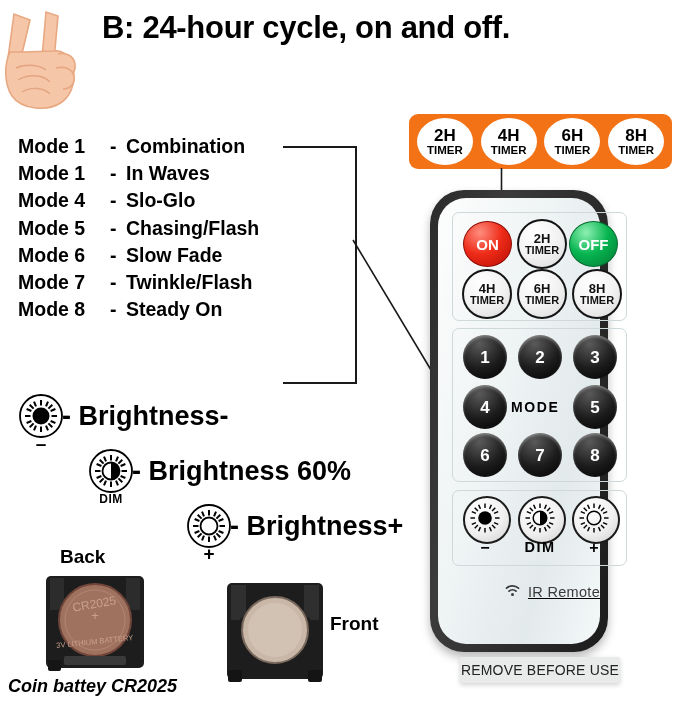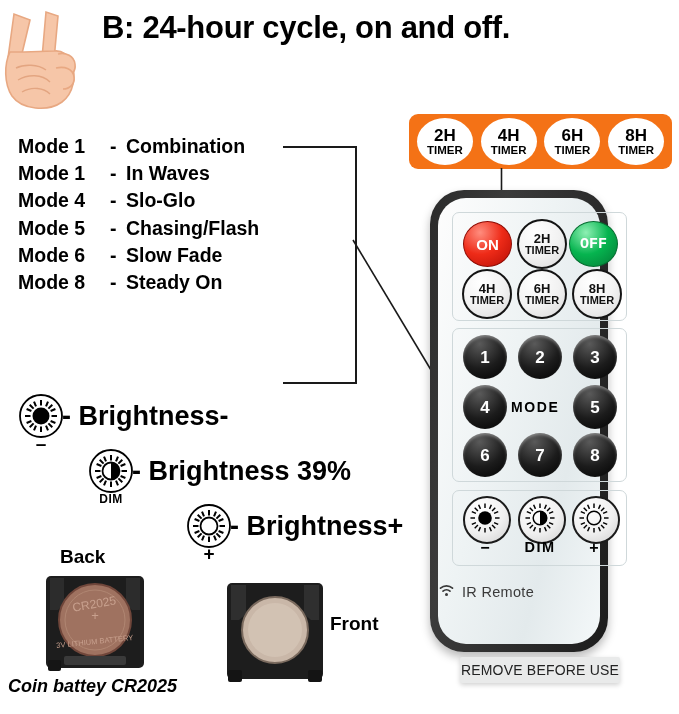--- a/index.html
+++ b/index.html
@@ -67,37 +67,37 @@
 
   .rbtn{position:absolute;border-radius:50%;display:flex;flex-direction:column;
         align-items:center;justify-content:center;line-height:1;}
   .rw{background:radial-gradient(circle at 36% 26%,#ffffff 0%,#f2f2f2 52%,#d8d8d8 100%);
       border:2px solid #141414;color:#111;}
   .rw .t1{font-size:13px;font-weight:bold;}
   .rw .t2{font-size:11px;font-weight:bold;margin-top:0px;}
   .ron{background:radial-gradient(circle at 34% 24%,#ff8d7e 0%,#ee2b18 48%,#b60d04 100%);
        color:#fff;font-size:15px;font-weight:bold;border:1px solid #8e0a02;}
   .roff{background:radial-gradient(circle at 34% 24%,#8ef0b3 0%,#06b44f 48%,#047a36 100%);
-       color:#fff;font-size:15px;font-weight:bold;border:1px solid #046b2f;font-family:Liberation Mono, monospace;}
+       color:#fff;font-size:15px;font-weight:bold;border:1px solid #046b2f;}
   .rblk{background:radial-gradient(circle at 38% 20%,#5a5a5a 0%,#1c1c1c 55%,#000 100%);
         color:#fff;font-size:17px;font-weight:bold;
         box-shadow:inset 0 2px 3px rgba(255,255,255,.35);}
   #mode-label{position:absolute;left:58px;top:70px;width:58px;text-align:left;
         font-size:14px;font-weight:bold;letter-spacing:1.6px;}
 
   .dimbtn{position:absolute;width:44px;height:44px;border-radius:50%;
           background:radial-gradient(circle at 36% 26%,#ffffff 0%,#f0f0f0 55%,#cfcfcf 100%);
           border:2px solid #1b1b1b;}
   .dimlbl{position:absolute;top:48px;width:44px;text-align:center;
           font-size:16px;font-weight:bold;}
   #dim-word{position:absolute;left:60px;top:48px;width:54px;text-align:center;
           font-size:14.5px;font-weight:bold;letter-spacing:1.4px;}
 
   #ir-row{position:absolute;left:0;right:0;top:385px;display:flex;
-          align-items:center;justify-content:flex-start;gap:7px;}
+          align-items:center;justify-content:flex-end;gap:7px;text-decoration:underline;}
   #ir-row .irtxt{font-size:14.5px;color:#3a3a3a;letter-spacing:.3px;}
 
   #remove-tab{left:460px;top:657px;width:160px;height:26px;background:#e9eaea;
        border-radius:2px;display:flex;align-items:center;justify-content:center;
        font-size:14px;color:#222;letter-spacing:.2px;
        box-shadow:0 2px 5px rgba(0,0,0,.18);}
 </style>
 </head>
 <body>
 
@@ -134,20 +134,23 @@
     <span class="mno">Mode 1</span><span class="mdash">-</span><span>In Waves</span>
   </div>
   <div class="mode-row">
     <span class="mno">Mode 4</span><span class="mdash">-</span><span>Slo-Glo</span>
   </div>
   <div class="mode-row">
     <span class="mno">Mode 5</span><span class="mdash">-</span><span>Chasing/Flash</span>
   </div>
   <div class="mode-row">
     <span class="mno">Mode 6</span><span class="mdash">-</span><span>Slow Fade</span>
+  </div>
+  <div class="mode-row">
+    <span class="mno">Mode 7</span><span class="mdash">-</span><span>Twinkle/Flash</span>
   </div>
   <div class="mode-row">
     <span class="mno">Mode 8</span><span class="mdash">-</span><span>Steady On</span>
   </div>
 </div>
 
 <div class="abs" id="bracket"></div>
 <svg class="abs" id="leader">
   <line x1="103" y1="0" x2="208" y2="175" stroke="#1a1a1a" stroke-width="1.6"></line>
 </svg>
@@ -200,21 +203,21 @@
           <line x1="28" y1="32.6" x2="30" y2="37.4"></line>
         <line x1="30" y1="8.6" x2="28" y2="13.4"></line>
           <line x1="18" y1="32.6" x2="16" y2="37.4"></line>
         <line x1="8.6" y1="16" x2="13.4" y2="18"></line>
           <line x1="32.6" y1="28" x2="37.4" y2="30"></line>
         <line x1="8.6" y1="30" x2="13.4" y2="28"></line>
           <line x1="32.6" y1="18" x2="37.4" y2="16"></line>
       </g>
     </svg>
   </div>
-  <div class="br-txt">- Brightness 39%</div>
+  <div class="br-txt">- Brightness 60%</div>
   <div class="br-sub">DIM</div>
 </div>
 
 <div class="br-row" style="left:186px;top:503px;">
   <div class="br-ic">
     <svg viewBox="0 0 46 46" width="46" height="46">
       <circle cx="23" cy="23" r="21" fill="none" stroke="#000" stroke-width="1.8"></circle>
       <circle cx="23" cy="23" r="8.5" fill="none" stroke="#000" stroke-width="1.8"></circle>
       <g stroke="#000" stroke-width="2">
         <line x1="23" y1="7" x2="23" y2="12.5"></line>

